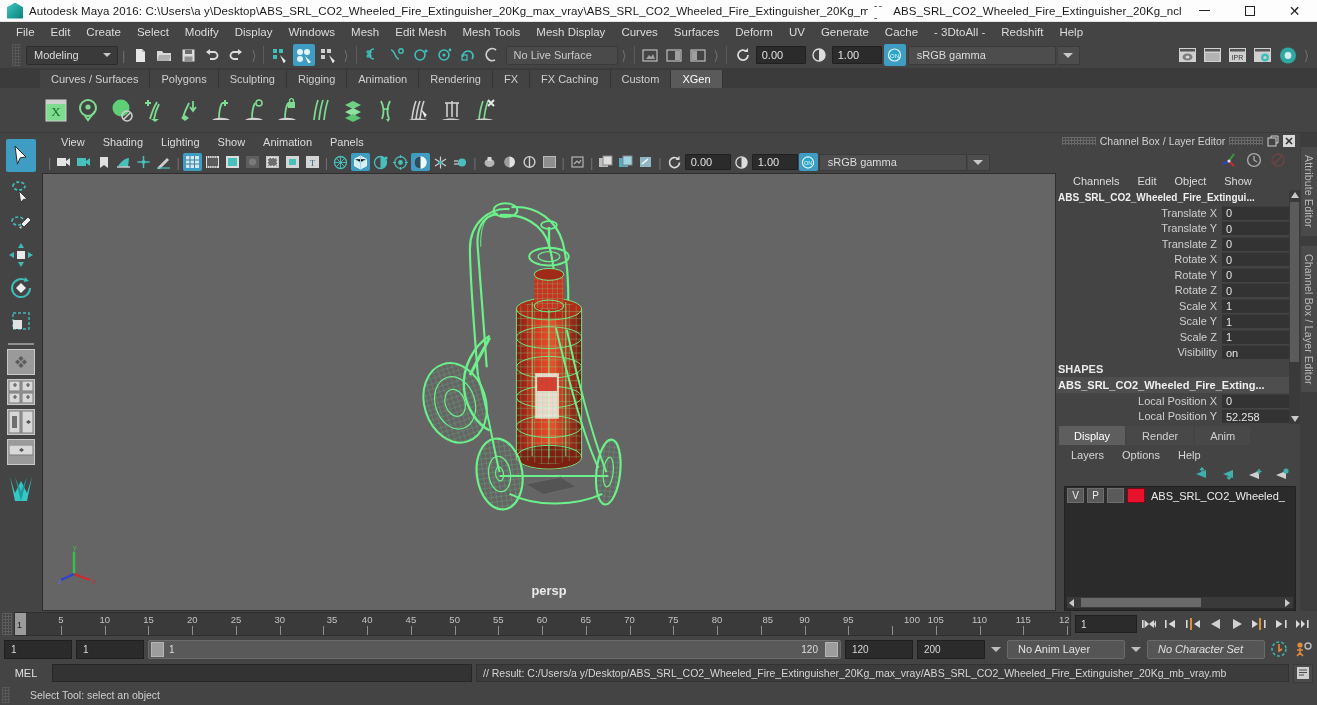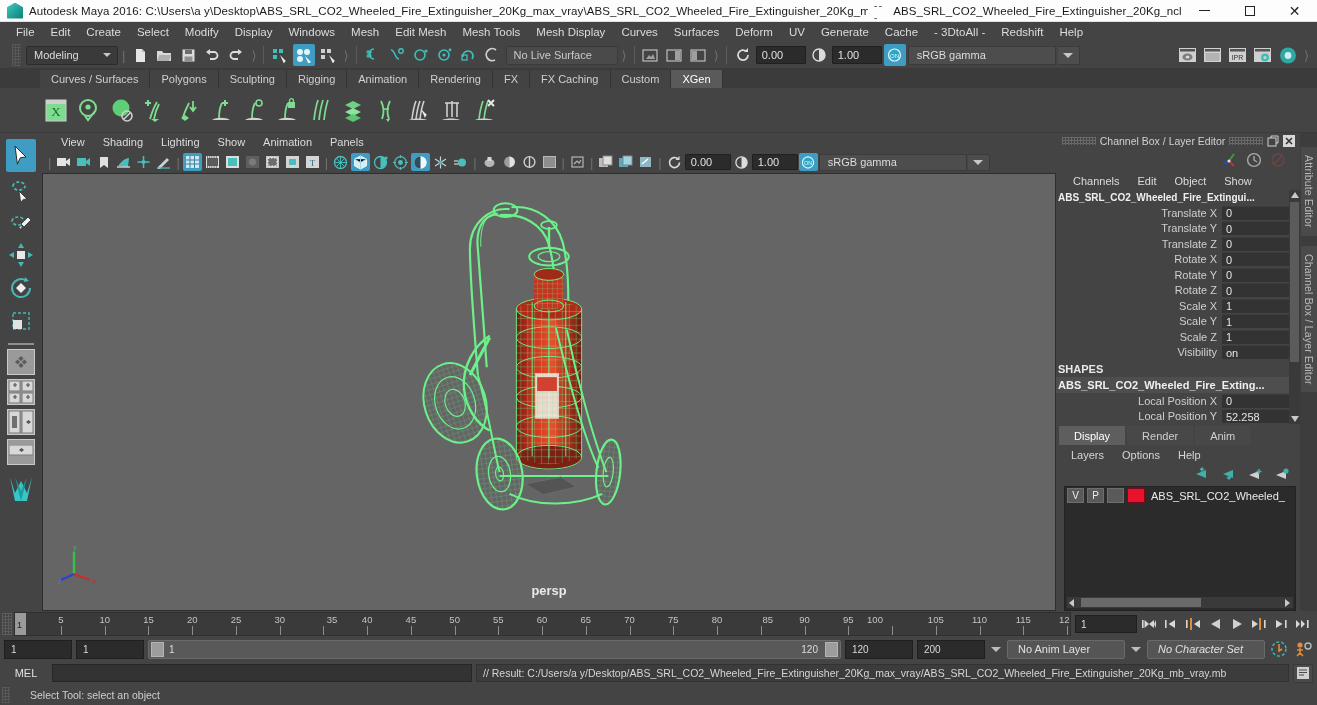--- a/index.html
+++ b/index.html
@@ -1202,21 +1202,21 @@
         <div class="ts-num" style="left: 658.345px;">75</div>
         <div class="ts-tick" style="left: 702.084px;"></div>
         <div class="ts-num" style="left: 702.084px;">80</div>
         <div class="ts-tick" style="left: 745.824px;"></div>
         <div class="ts-num" style="left: 745.824px; margin-left: 7px;">85</div>
         <div class="ts-tick" style="left: 789.563px;"></div>
         <div class="ts-num" style="left: 789.563px;">90</div>
         <div class="ts-tick" style="left: 833.303px;"></div>
         <div class="ts-num" style="left: 833.303px;">95</div>
         <div class="ts-tick" style="left: 877.042px;"></div>
-        <div class="ts-num" style="left: 860px;">100</div>
+        <div class="ts-num" style="left: 897px;">100</div>
         <div class="ts-tick" style="left: 920.782px;"></div>
         <div class="ts-num" style="left: 920.782px;">105</div>
         <div class="ts-tick" style="left: 964.521px;"></div>
         <div class="ts-num" style="left: 964.521px;">110</div>
         <div class="ts-tick" style="left: 1008.26px;"></div>
         <div class="ts-num" style="left: 1008.26px;">115</div>
         <div class="ts-tick" style="left: 1052px;"></div>
         <div class="ts-num" style="left: 1052px;">120</div>
       </div>
     <div class="ts-right">

